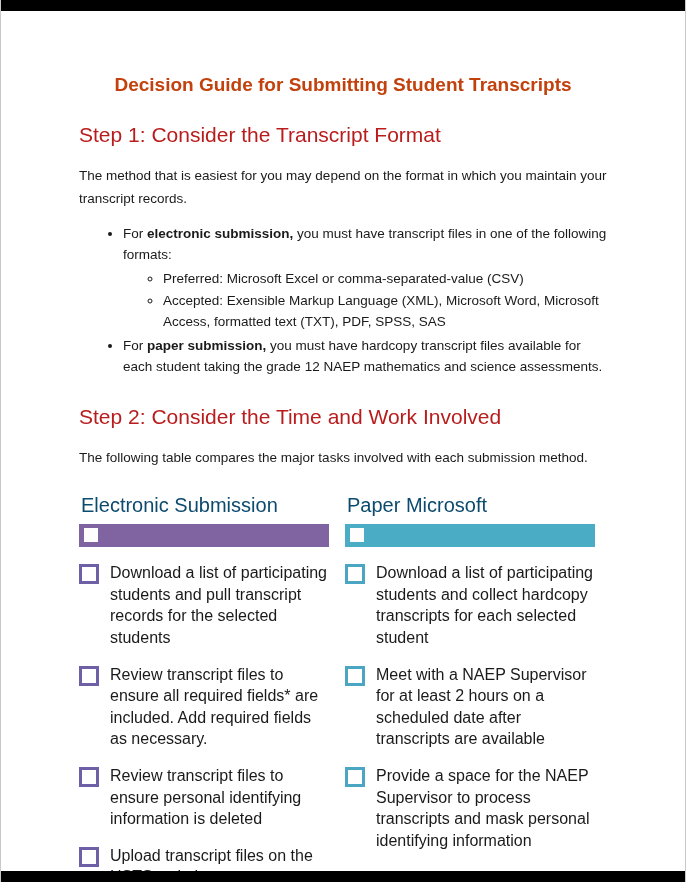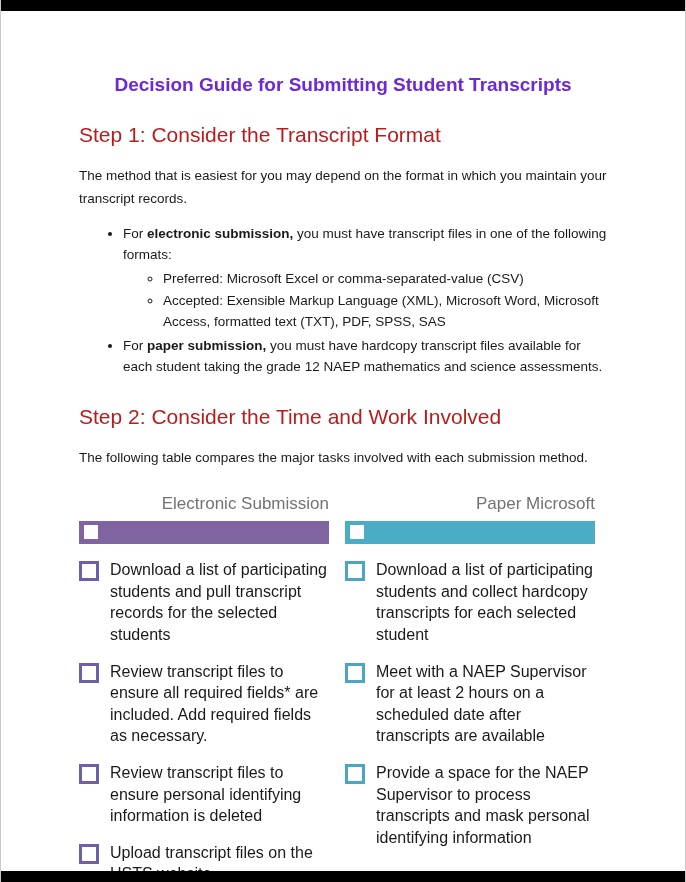--- a/index.html
+++ b/index.html
@@ -3,30 +3,30 @@
 <meta charset="utf-8">
 <style>
   html,body{margin:0;padding:0;background:#e9e9e9;font-family:"Liberation Sans",sans-serif;color:#1a1a1a;}
   .page{
     position:relative;width:686px;height:882px;margin:0 auto;background:#ffffff;
     box-sizing:border-box;border-left:1px solid #c9c9c9;border-right:1px solid #c9c9c9;overflow:hidden;
   }
   .bar-top{position:absolute;top:0;left:0;width:100%;height:11px;background:var(--page_border,#000);}
   .bar-bottom{position:absolute;bottom:0;left:0;width:100%;height:11px;background:var(--page_border,#000);}
   .content{padding:0 78px;}
-  h1.title{font-size:19px;font-weight:700;text-align:center;margin:74px 0 0;color:#6d28d9;}
+  h1.title{font-size:19px;font-weight:700;text-align:center;margin:74px 0 0;color:#c2410c;}
   p.body{font-size:13.5px;line-height:1.7;margin:18px 0 0;}
   h2.step{font-size:21px;font-weight:400;margin:27px 0 0;color:#b91c1c;}
   ul.bullets{list-style:disc;margin:13px 0 16px;padding-left:44px;font-size:13.5px;line-height:1.55;}
   ul.bullets > li{margin-bottom:4px;}
   ul.subbullets{list-style:circle;margin:3px 0 4px;padding-left:40px;}
   ul.subbullets > li{margin-bottom:1px;}
   .columns{display:flex;gap:16px;margin-top:24px;}
   .col{width:250px;}
-  .col-title{font-size:17px;color:#737373;margin:0 0 7px 2px;text-align:right;}
+  .col-title{font-size:20px;color:#0c4a6e;margin:0 0 7px 2px;}
   .col-bar{height:23px;position:relative;}
   .col-bar.electronic{background:var(--electronic_bar,#8064A2);}
   .col-bar.paper{background:var(--paper_bar,#4BACC6);}
   .bar-square{position:absolute;left:5px;top:4px;width:14px;height:14px;background:#fdfdfd;}
   .task{display:flex;align-items:flex-start;margin-top:15px;}
   .cbx{width:14px;height:14px;border:3px solid #888;flex:0 0 auto;margin:2px 11px 0 0;}
   .cbx.electronic{border-color:var(--electronic_box,#6F5FA7);}
   .cbx.paper{border-color:var(--paper_box,#4BA6C3);}
   .task-text{font-size:16px;line-height:1.35;}
 </style>

